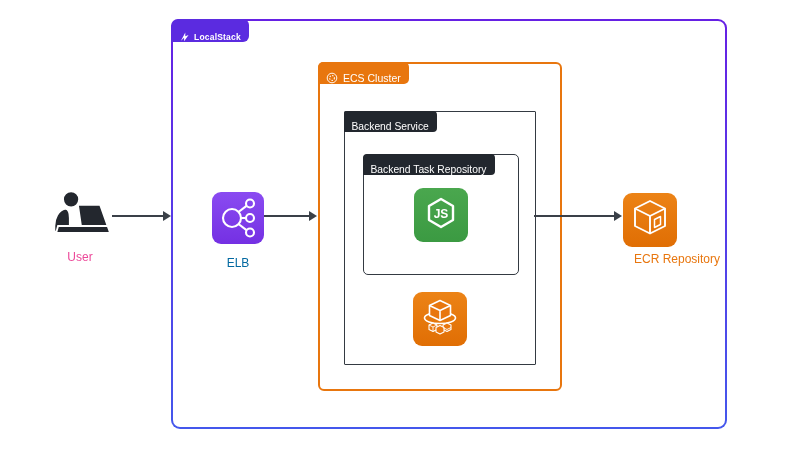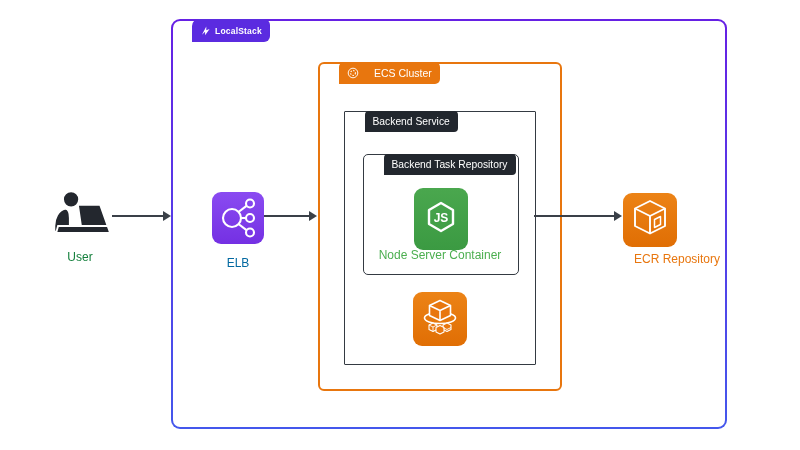--- a/index.html
+++ b/index.html
@@ -10,40 +10,40 @@
   .ls-wrap{position:absolute;left:171px;top:19px;width:556px;height:410px;
            background:linear-gradient(180deg,#6620e4,#4457ec);border-radius:9px;}
   .ls-inner{position:absolute;left:2px;top:2px;right:2px;bottom:2px;
             background:#fff;border-radius:7px;}
   .box{position:absolute;background:transparent;border-radius:6px;}
   .ecs-box{left:318px;top:62px;width:240px;height:325px;border:2px solid #e8760e;}
   .svc-box{left:344px;top:111px;width:190px;height:252px;border:1.5px solid #343a42;border-radius:1px;}
   .task-box{left:363px;top:154px;width:154px;height:119px;border:1.5px solid #343a42;border-radius:5px;}
 
   
-  .ctab{position:absolute;display:inline-flex;align-items:center;white-space:nowrap;
-        color:#fff;box-sizing:border-box;margin-left:21px;}
+  .ctab{position:absolute;display:inline-flex;align-items:flex-end;white-space:nowrap;
+        color:#fff;box-sizing:border-box;}
   .ls-tab{left:0;top:0;height:23px;padding:0 8px;gap:4px;background:#5b2be0;
           border-radius:7px 6px 6px 0;font-size:8.5px;font-weight:bold;letter-spacing:.2px;}
-  .ecs-tab{left:-2px;top:-2px;height:22px;padding:0 8px;gap:15px;background:#e8760e;
+  .ecs-tab{left:-2px;top:-2px;height:22px;padding:0 8px;gap:5px;background:#e8760e;
            border-radius:5px 5px 5px 0;font-size:10.5px;}
   .dark-tab{background:#22272e;height:21px;padding:0 8px;left:-1.5px;top:-1.5px;
             border-radius:4px 4px 4px 0;font-size:10.3px;}
 
   
   .icon{position:absolute;display:flex;align-items:center;justify-content:center;border-radius:9px;}
   .icon-elb {left:212px;top:192px;width:52px;height:52px;background:linear-gradient(180deg,#8a4bf1,#7430e3);}
-  .icon-node{left:414px;top:188px;width:54px;height:62px;background:linear-gradient(180deg,#4aa74e,#3b9a42);}
+  .icon-node{left:414px;top:188px;width:54px;height:54px;background:linear-gradient(180deg,#4aa74e,#3b9a42);}
   .icon-ecs {left:413px;top:292px;width:54px;height:54px;background:linear-gradient(180deg,#ec8316,#e06e04);}
   .icon-ecr {left:623px;top:193px;width:54px;height:54px;background:linear-gradient(180deg,#ec8316,#e06e04);}
   .icon svg{display:block;}
 
   
   .node-label{position:absolute;font-size:12px;text-align:center;}
-  .lbl-user{left:30px;top:250px;width:100px;color:#15803d;}
+  .lbl-user{left:30px;top:250px;width:100px;color:#ec4899;}
   .lbl-elb{left:188px;top:256px;width:100px;color:#0369a1;}
   .lbl-node{left:363px;top:248px;width:154px;color:#4caf50;}
   .lbl-ecr{left:600px;top:252px;width:100px;color:#e8760e;margin-left:27px;}
 
   
   .user-icon{position:absolute;left:50px;top:190px;width:62px;height:46px;}
 
   
   .arrow{position:absolute;height:2px;background:#3a4048;}
   .arrow::after{content:"";position:absolute;right:-7px;top:-4px;width:0;height:0;
@@ -117,21 +117,20 @@
   <div class="node-label lbl-elb">ELB</div>
 
   <div class="arrow arrow-2"></div>
 
   <div class="icon icon-node">
     <svg width="54" height="54" viewBox="0 0 54 54">
       <polygon points="27,11 39,18 39,32 27,39 15,32 15,18" fill="none" stroke="#ffffff" stroke-width="2.4" stroke-linejoin="round"></polygon>
       <text x="27" y="29.8" font-size="12" font-weight="bold" fill="#ffffff" text-anchor="middle" font-family="Liberation Sans, sans-serif">JS</text>
     </svg>
   </div>
-  <div class="node-label lbl-node">Node Server Container</div>
 
   <div class="icon icon-ecs">
     <svg width="54" height="54" viewBox="0 0 54 54">
       <ellipse cx="27" cy="26" rx="15.5" ry="5.5" fill="none" stroke="#ffffff" stroke-width="1.6"></ellipse>
       <path d="M27,8.5 L37.5,13.5 L37.5,23.5 L27,28.5 L16.5,23.5 L16.5,13.5 Z" fill="#e8770f" stroke="#ffffff" stroke-width="1.6" stroke-linejoin="round"></path>
       <path d="M16.5,13.5 L27,18.5 L37.5,13.5 M27,18.5 L27,28.5" fill="none" stroke="#ffffff" stroke-width="1.6" stroke-linejoin="round"></path>
       <g fill="#e8770f" stroke="#ffffff" stroke-width="1.1" stroke-linejoin="round">
         <path d="M16,33 L20,31 L24,33 L24,37.5 L20,39.5 L16,37.5 Z"></path>
         <path d="M30,33 L34,31 L38,33 L38,37.5 L34,39.5 L30,37.5 Z"></path>
         <path d="M23,35.5 L27,33.5 L31,35.5 L31,40 L27,42 L23,40 Z"></path>

